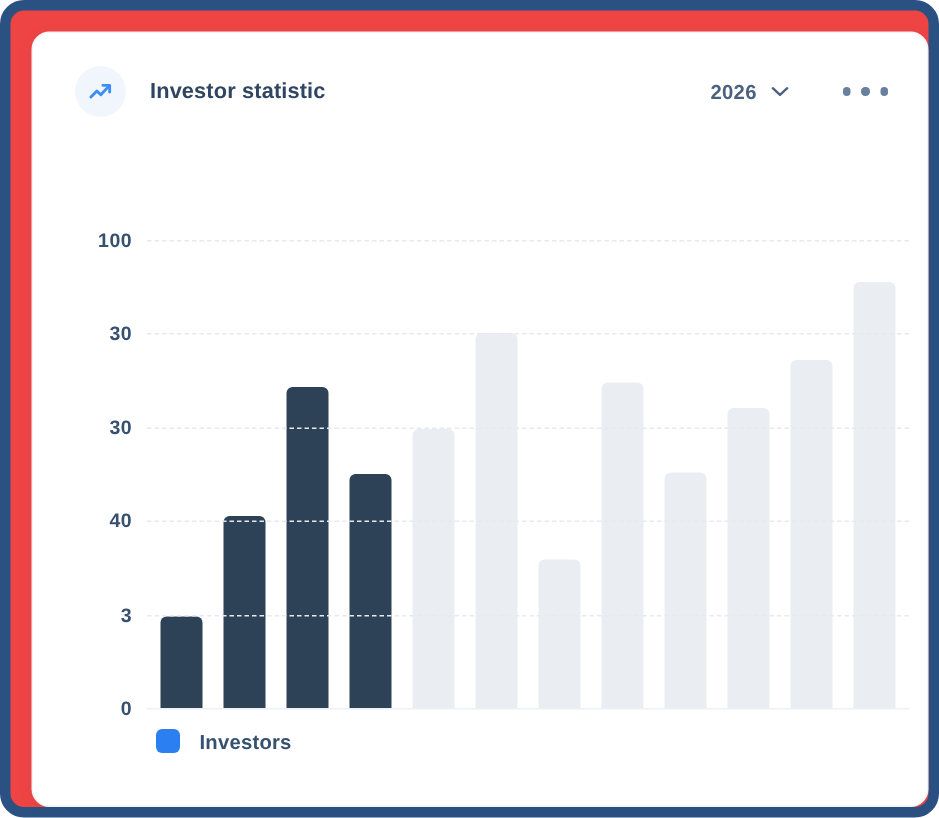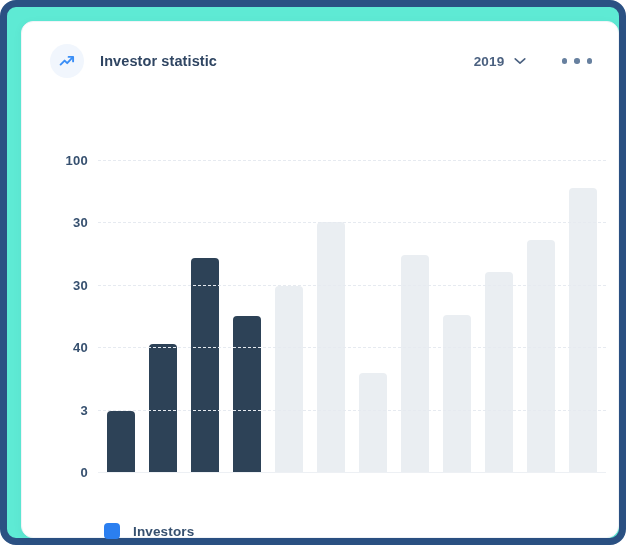--- a/index.html
+++ b/index.html
@@ -17,21 +17,21 @@
   
   #selection-frame {
     position: absolute;
     left: 0;
     top: 0;
     width: 626px;
     height: 545px;
     box-sizing: border-box;
     border: 7px solid #2B5183;
     border-radius: 16px;
-    background: #5eead4;
+    background: #ef4444;
   }
 
   
   #card {
     position: absolute;
     left: 14px;
     top: 14px;
     width: 598px;
     height: 517px;
     box-sizing: border-box;
@@ -168,21 +168,21 @@
   .bar.series-potential { background: #EAEEF2; }
 
   
   #legend {
     position: absolute;
     left: 0;
     top: 464px;
     width: 598px;
     height: 53px;
     display: flex;
-    align-items: flex-end;
+    align-items: flex-start;
     padding-left: 82px;
     box-sizing: border-box;
     gap: 62px;
   }
   .legend-item {
     display: flex;
     align-items: center;
     gap: 13px;
     cursor: pointer;
   }
@@ -213,21 +213,21 @@
           <svg width="18" height="18" viewBox="0 0 18 18" fill="none">
             <path d="M2.6 12.6 L6.6 8.6 L9.2 11.2 L14.6 5.4" stroke="#3A8EF6" stroke-width="1.9" stroke-linecap="round" stroke-linejoin="round"></path>
             <path d="M10.6 4.9 H15.1 V9.4" stroke="#3A8EF6" stroke-width="1.9" stroke-linecap="round" stroke-linejoin="round"></path>
           </svg>
         </span>
         <span id="widget-title">Investor statistic</span>
       </div>
 
       <div id="header-right">
         <div id="year-selector">
-          <span id="year-value">2019</span>
+          <span id="year-value">2026</span>
           <span>
             <svg id="chevron-down-icon" width="12" height="8" viewBox="0 0 12 8" fill="none">
               <path d="M1.2 1.8 L6 6.2 L10.8 1.8" stroke="#4B6180" stroke-width="1.6" stroke-linecap="round" stroke-linejoin="round"></path>
             </svg>
           </span>
         </div>
 
         <div id="more-menu-button">
           <span class="dot"></span>
           <span class="dot"></span>

